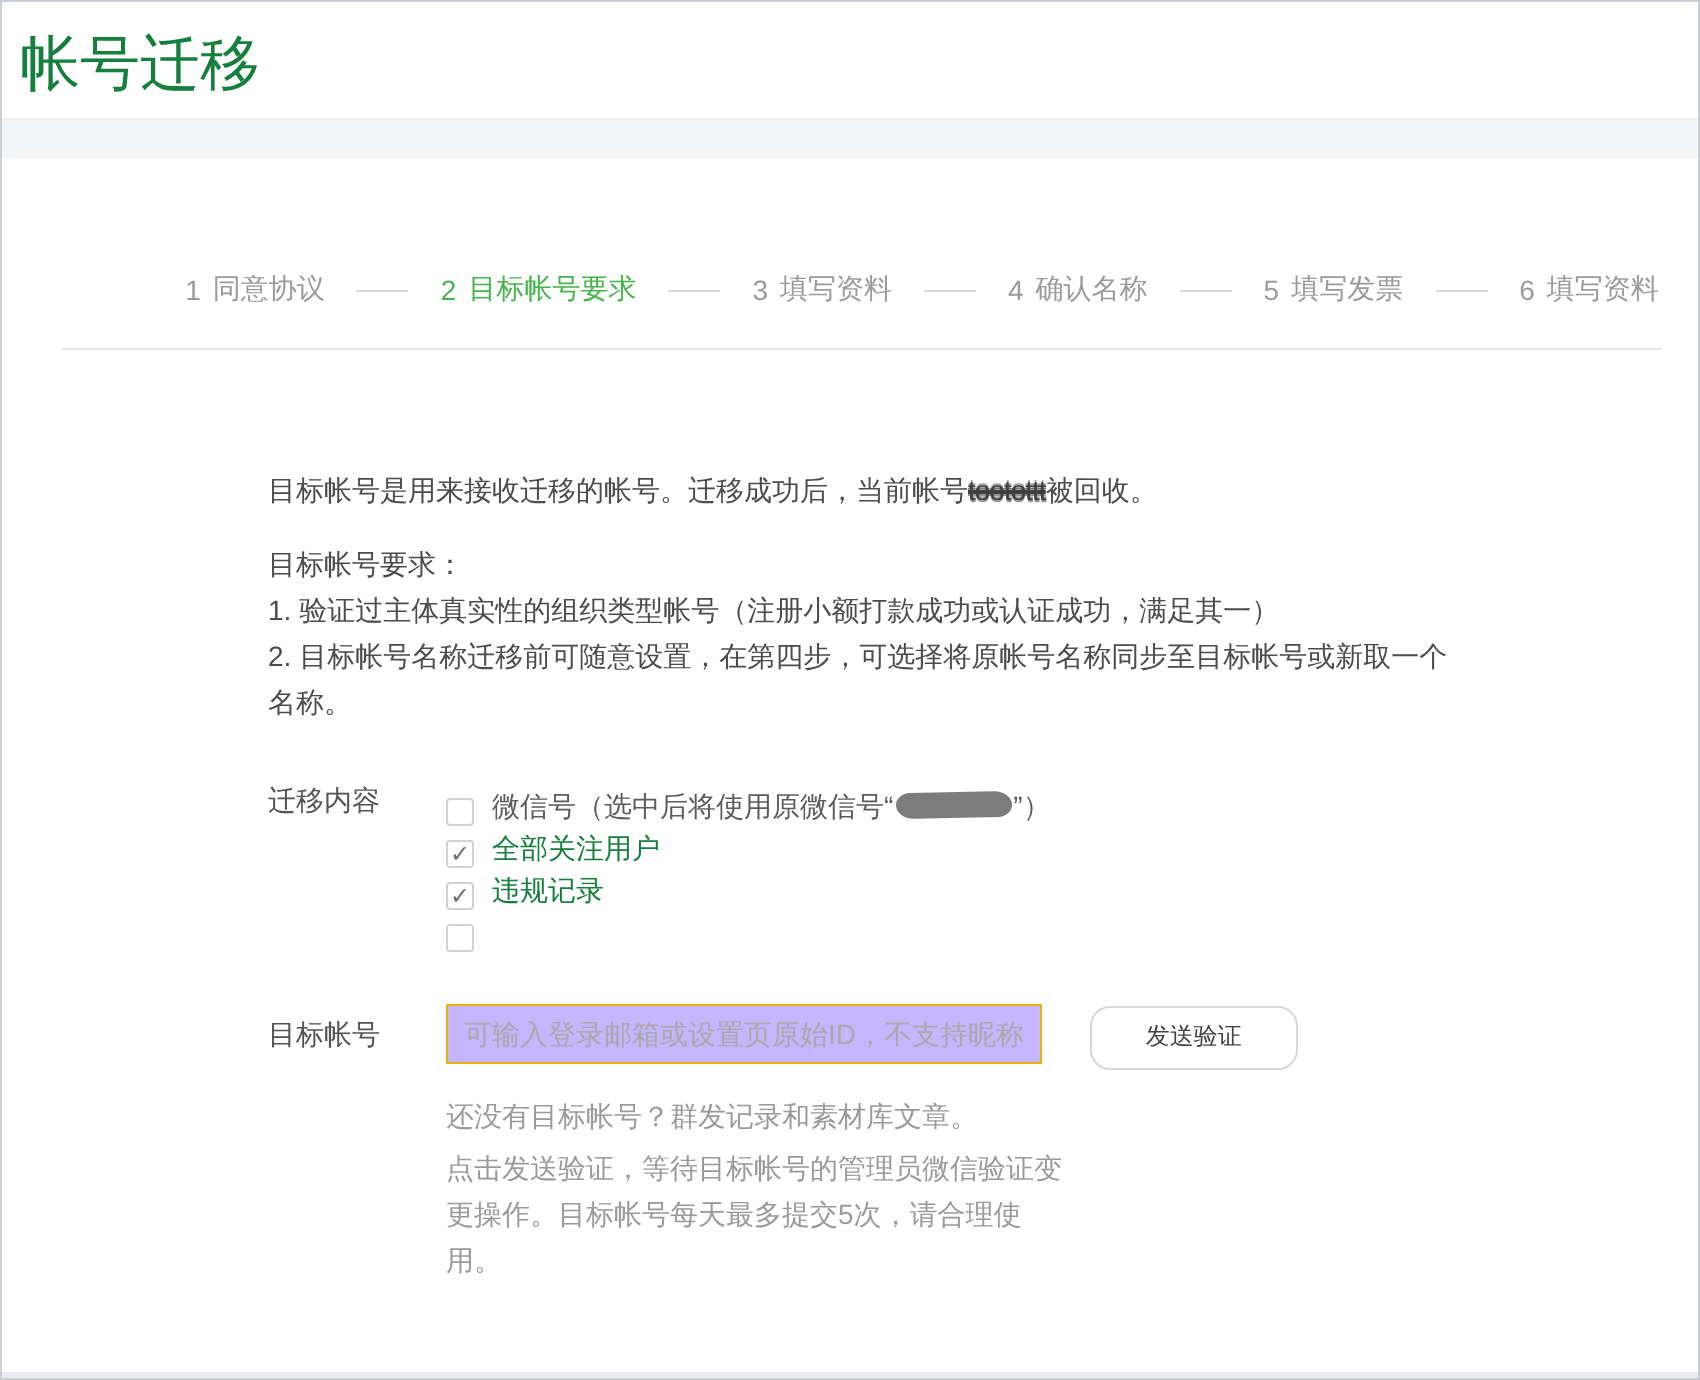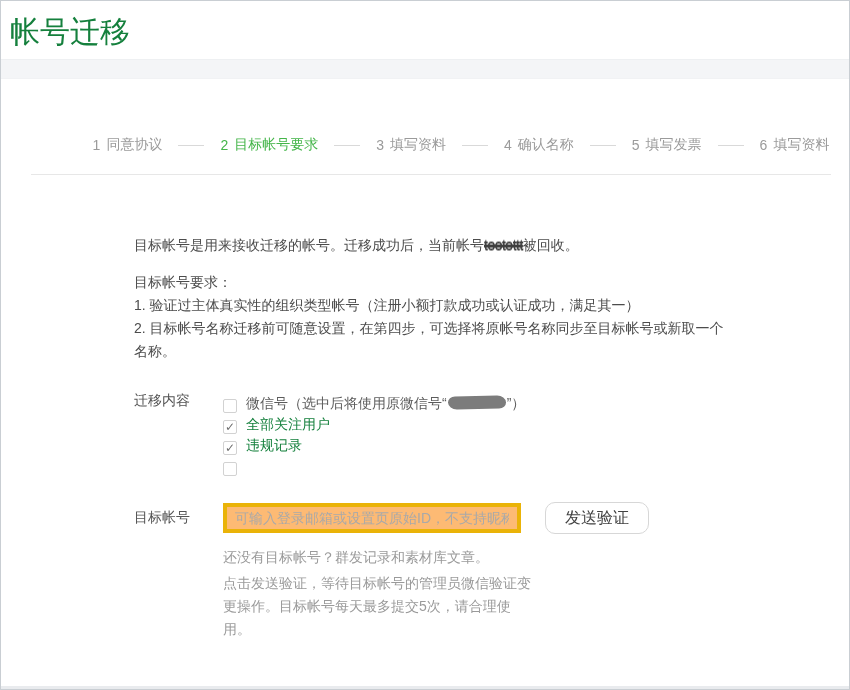--- a/index.html
+++ b/index.html
@@ -50,29 +50,29 @@
   .opt.disabled .box { color:#6e6e6e; }
   .id-blob {
     display:inline-block; width:58px; height:13px; background:#7c7c7c;
     border-radius:7px 9px 7px 9px / 6px 7px 6px 7px;
     transform:rotate(-1.2deg); vertical-align:-1px; margin:0 1px;
   }
 
   .row-target { margin-top:26px; }
   .target-label { padding-top:7px; }
   .input {
-    width:298px; height:30px; box-sizing:border-box; border:4px solid #eab308;
+    width:298px; height:30px; box-sizing:border-box; border:1px solid #eab308;
     padding:0 8px; font-size:14px; color:#666; font-family:inherit; outline:none;
-    border-radius:0; background:#fdba74;
+    border-radius:0; background:#c4b5fd;
   }
   .input::placeholder { color:#a9a9a9; opacity:1; }
   .send-btn {
     margin-left:20px; width:104px; height:32px; box-sizing:border-box;
     border:1px solid #d7d7d7; background:#fff; border-radius:10px;
-    font-size:16px; color:#424242; font-family:inherit; cursor:pointer;
+    font-size:12px; color:#424242; font-family:inherit; cursor:pointer;
   }
   .hint1 { margin:13px 0 0 0; color:#9a9a9a; line-height:20px; }
   .hint-link { color:#9a9a9a; cursor:pointer; }
   .note { margin:5px 0 0 0; color:#9a9a9a; width:308px; line-height:23px; }
   .bottom-edge { position:absolute; left:0; right:0; bottom:0; height:3px; background:#e9ebee; }
 </style>
 </head>
 <body>
 
 <div class="page">

